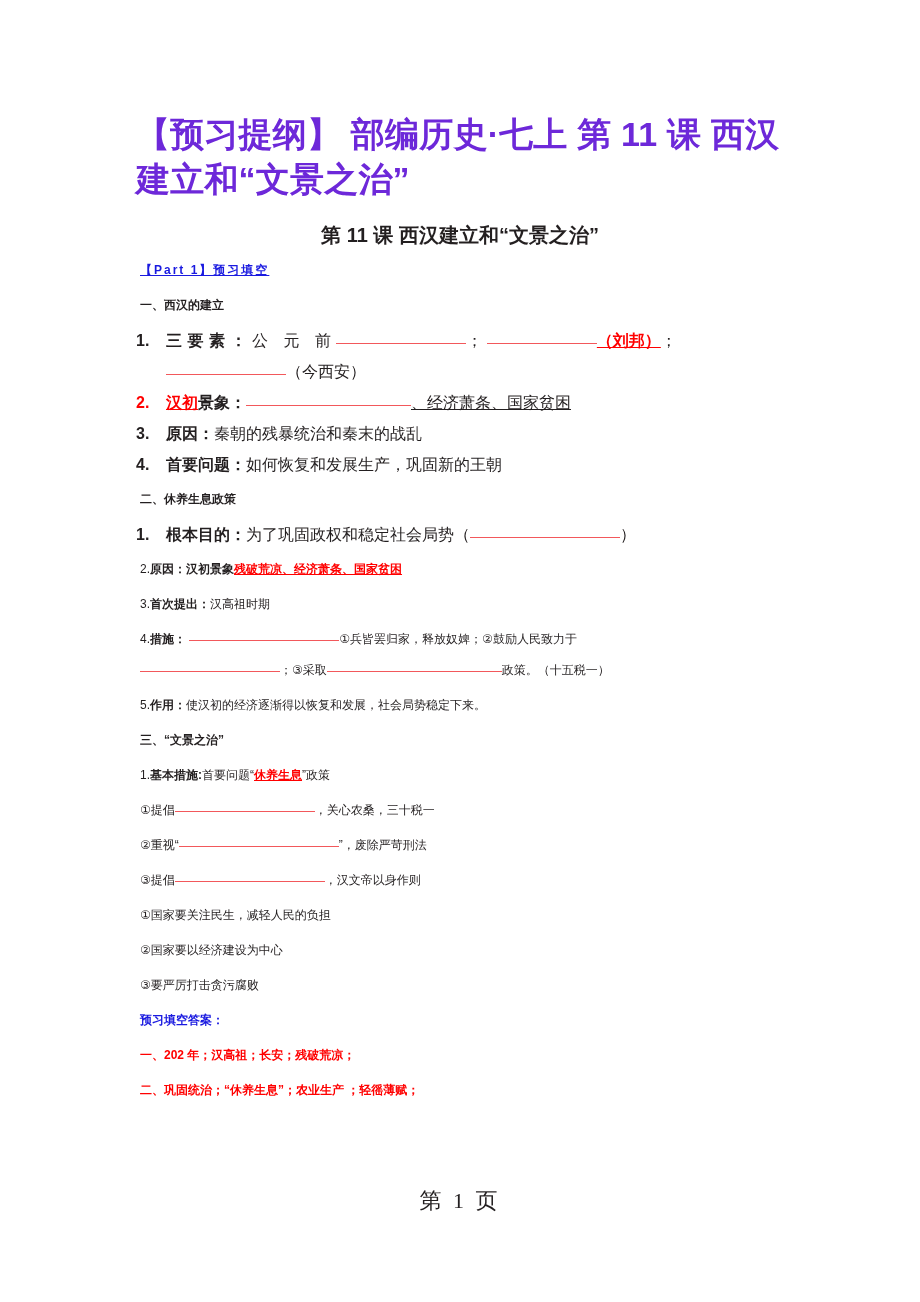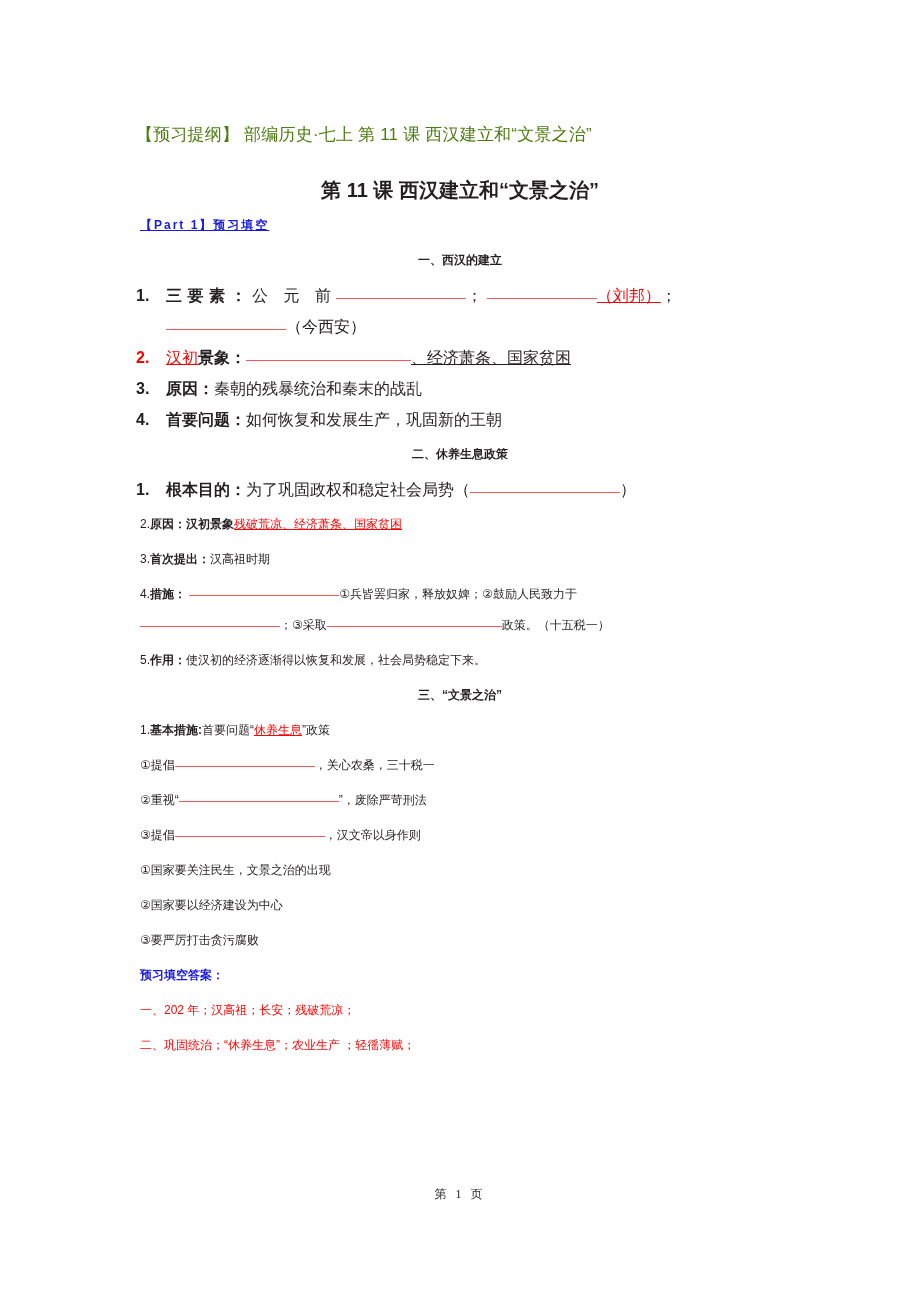--- a/index.html
+++ b/index.html
@@ -27,24 +27,24 @@
 
   .content {
     position: absolute;
     left: 136px;
     top: 112px;
     width: 648px;
   }
 
   
   .doc-title {
-    font-size: 17px;
+    font-size: 34px;
     line-height: 45px;
-    color: #4d7c0f;
-    font-weight: 400;
+    color: #6d28d9;
+    font-weight: 700;
     letter-spacing: 0.2px;
     margin: 0 0 18px 0;
     text-align: left;
   }
 
   
   .lesson-heading {
     text-align: center;
     font-size: 20px;
     font-weight: bold;
@@ -54,23 +54,23 @@
   }
 
   
   .line {
     font-size: 12px;
     line-height: 31px;
     color: #231f20;
     white-space: normal;
     margin: 4px;
   }
-  .line.bold { font-weight: bold; text-align: center; }
+  .line.bold { font-weight: bold; }
   .blue-b   { color: #1a1ae0; font-weight: bold; }
-  .red-b    { color: #ff0000; font-weight: normal; }
+  .red-b    { color: #ff0000; font-weight: bold; }
   .bold     { font-weight: bold; }
   .u-blue   { text-decoration: underline; text-decoration-color: #1a1ae0; }
   .u-red    { text-decoration: underline; text-decoration-color: #ff0000; }
   .u-black  { text-decoration: underline; text-decoration-color: #231f20; }
 
   
   .blank {
     display: inline-block;
     border-bottom: 1.4px solid #f2585b;
     vertical-align: 2px;
@@ -104,21 +104,21 @@
   .spaced-sm { letter-spacing: 2px; }
 
   
   .footer {
     position: absolute;
     left: 0;
     top: 1186px;
     width: 920px;
     text-align: center;
     font-family: "Liberation Serif", "DejaVu Serif", serif;
-    font-size: 12px;
+    font-size: 22px;
     color: #231f20;
     letter-spacing: 3px;
   }
 </style>
 </head>
 <body>
 
 <div class="page">
   <div class="content">
 
@@ -205,21 +205,21 @@
       <span>②重视“</span><span class="blank b-160"></span><span>”，废除严苛刑法</span>
     </div>
 
     <div class="line">
       <span>③提倡</span><span class="blank b-150"></span><span>，汉文帝以身作则</span>
     </div>
 
 
 
 
-    <div class="line">①国家要关注民生，文景之治的出现</div>
+    <div class="line">①国家要关注民生，减轻人民的负担</div>
     <div class="line">②国家要以经济建设为中心</div>
     <div class="line">③要严厉打击贪污腐败</div>
 
     <div class="line blue-b">预习填空答案：</div>
     <div class="line red-b">一、202 年；汉高祖；长安；残破荒凉；</div>
     <div class="line red-b">二、巩固统治；“休养生息”；农业生产   ；轻徭薄赋；</div>
 
   </div>
 
   <div class="footer">

